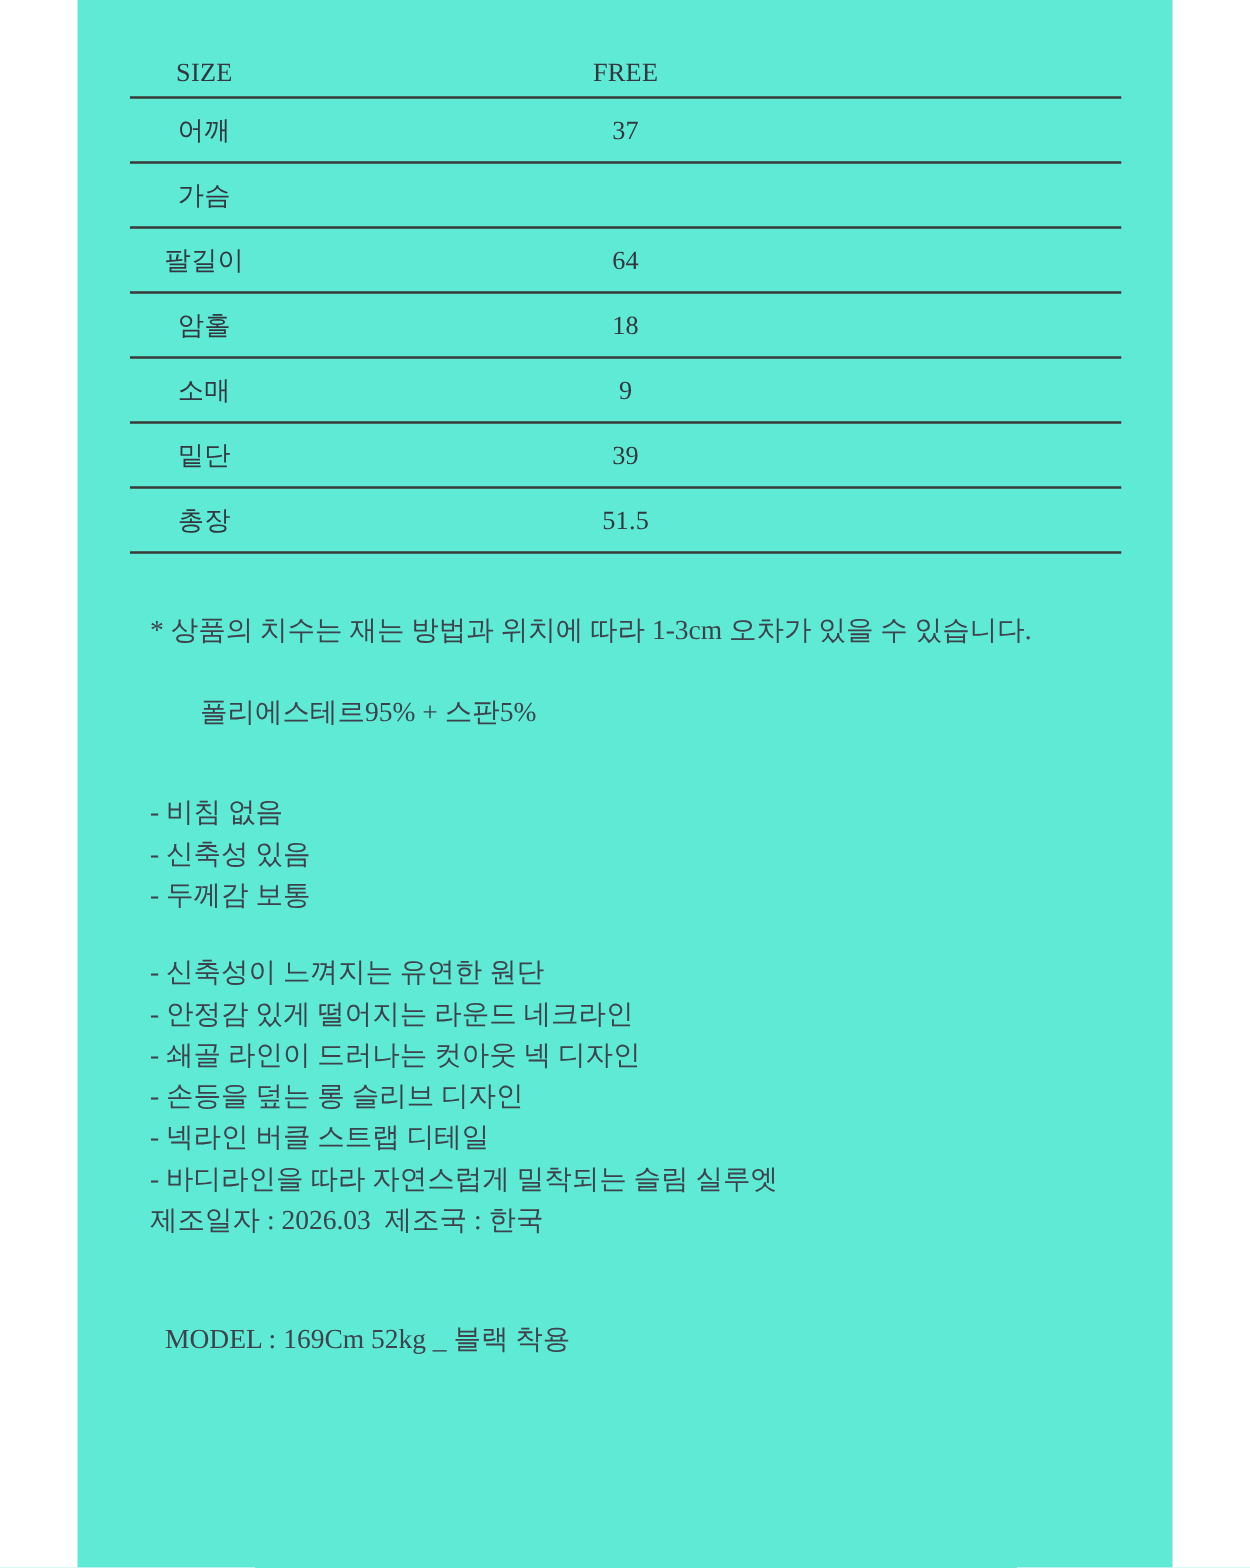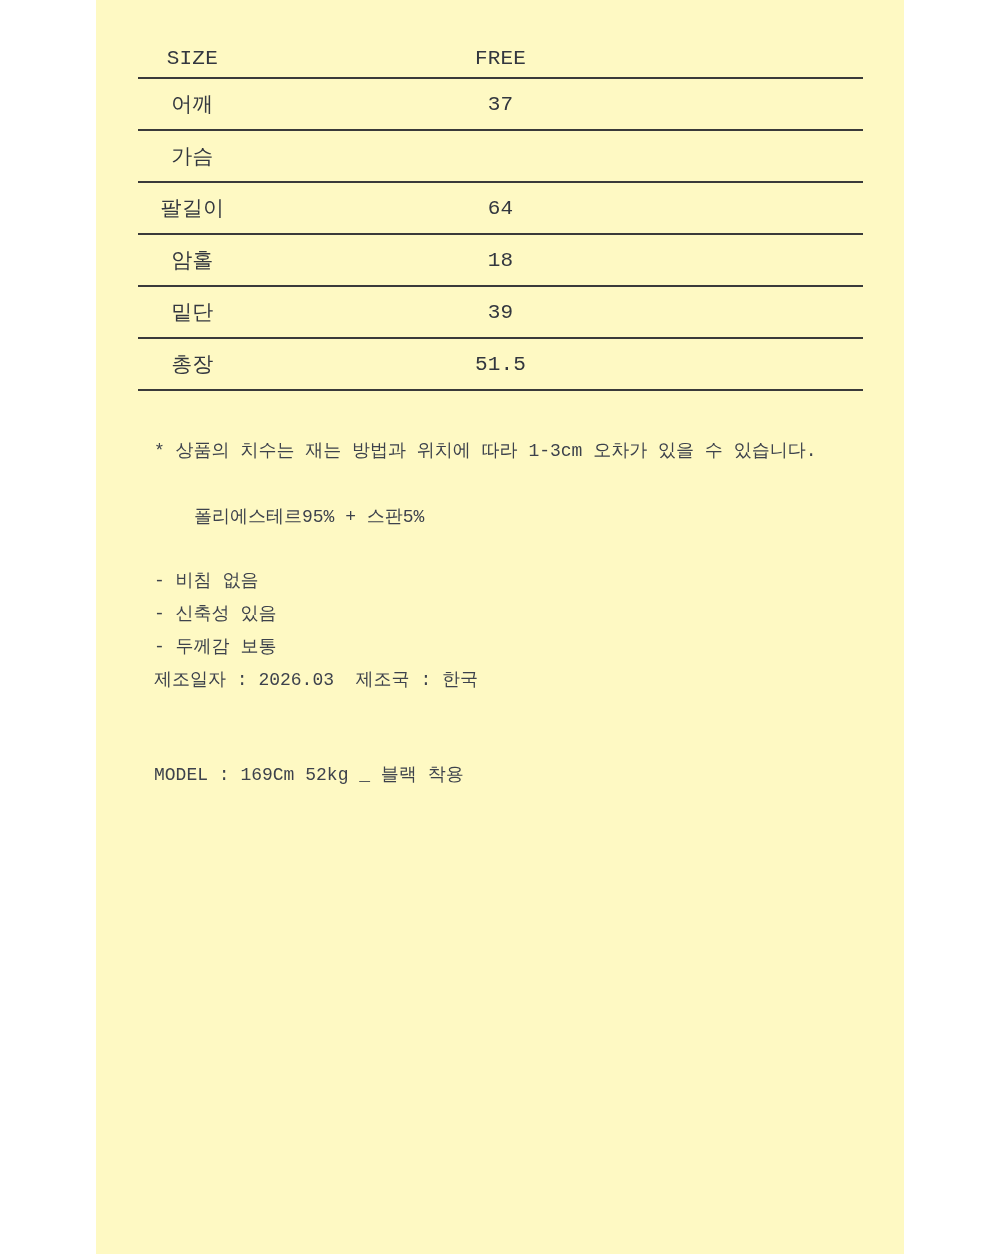--- a/index.html
+++ b/index.html
@@ -1,23 +1,23 @@
 <!DOCTYPE html>
 <html><head>
 <meta charset="utf-8">
 <style>
   * { margin: 0; padding: 0; box-sizing: border-box; }
   html, body { background: #ffffff; }
   .page {
     position: relative;
-    width: 808px;
+    width: 876px;
     height: 1254px;
     margin: 0 auto;
-    background: #fef9c3;
-    font-family: Liberation Mono, monospace;
+    background: #5eead4;
+    font-family: Liberation Serif, serif;
     color: #383d46;
     overflow: hidden;
   }
   
   .size-table {
     margin: 40px 41px 0 42px;
   }
   .t-row {
     display: grid;
     grid-template-columns: 15% 70% 15%;
@@ -31,33 +31,33 @@
     height: 39px;
   }
   .t-cell {
     text-align: center;
     letter-spacing: 0.2px;
     white-space: nowrap;
   }
   
   .body-text {
     margin: 0 60px 0 58px;
-    font-size: 18px;
+    font-size: 22px;
     line-height: 33px;
     color: #3d424c;
   }
   .body-text p, .body-text .list-block {
     white-space: pre-wrap;
   }
   .disclaimer   { margin-top: 44px; }
   .fabric-block { margin-top: 33px; margin-left: 40px; }
-  .props-block  { margin-top: 31px; }
+  .props-block  { margin-top: 47px; }
   .feat-block   { margin-top: 29px; }
   .manufacture  { }
-  .model        { margin-top: 62px; }
+  .model        { margin-top: 62px; margin-left: 12px; }
 </style>
 </head>
 <body>
 
 <div class="page">
 
   <div class="size-table">
       <div class="t-row t-head">
         <div class="t-cell">SIZE</div>
         <div class="t-cell">FREE</div>
@@ -76,32 +76,38 @@
         <div class="t-cell">팔길이</div>
         <div class="t-cell">64</div>
         <div class="t-cell"></div>
       </div>
       <div class="t-row">
         <div class="t-cell">암홀</div>
         <div class="t-cell">18</div>
         <div class="t-cell"></div>
       </div>
       <div class="t-row">
+        <div class="t-cell">소매</div>
+        <div class="t-cell">9</div>
+        <div class="t-cell"></div>
+      </div>
+      <div class="t-row">
         <div class="t-cell">밑단</div>
         <div class="t-cell">39</div>
         <div class="t-cell"></div>
       </div>
       <div class="t-row">
         <div class="t-cell">총장</div>
         <div class="t-cell">51.5</div>
         <div class="t-cell"></div>
       </div>
     </div>
 
   <div class="body-text">
     <p class="disclaimer">* 상품의 치수는 재는 방법과 위치에 따라 1-3cm 오차가 있을 수 있습니다.</p>
     <div class="list-block fabric-block"><div>폴리에스테르95% + 스판5%</div></div>
     <div class="list-block props-block"><div>- 비침 없음</div><div>- 신축성 있음</div><div>- 두께감 보통</div></div>
+    <div class="list-block feat-block"><div>- 신축성이 느껴지는 유연한 원단</div><div>- 안정감 있게 떨어지는 라운드 네크라인</div><div>- 쇄골 라인이 드러나는 컷아웃 넥 디자인</div><div>- 손등을 덮는 롱 슬리브 디자인</div><div>- 넥라인 버클 스트랩 디테일</div><div>- 바디라인을 따라 자연스럽게 밀착되는 슬림 실루엣</div></div>
     <p class="manufacture">제조일자 : 2026.03  제조국 : 한국</p>
     <p class="model">MODEL : 169Cm 52kg _ 블랙 착용</p>
   </div>
 
 </div>
 
 </body></html>

